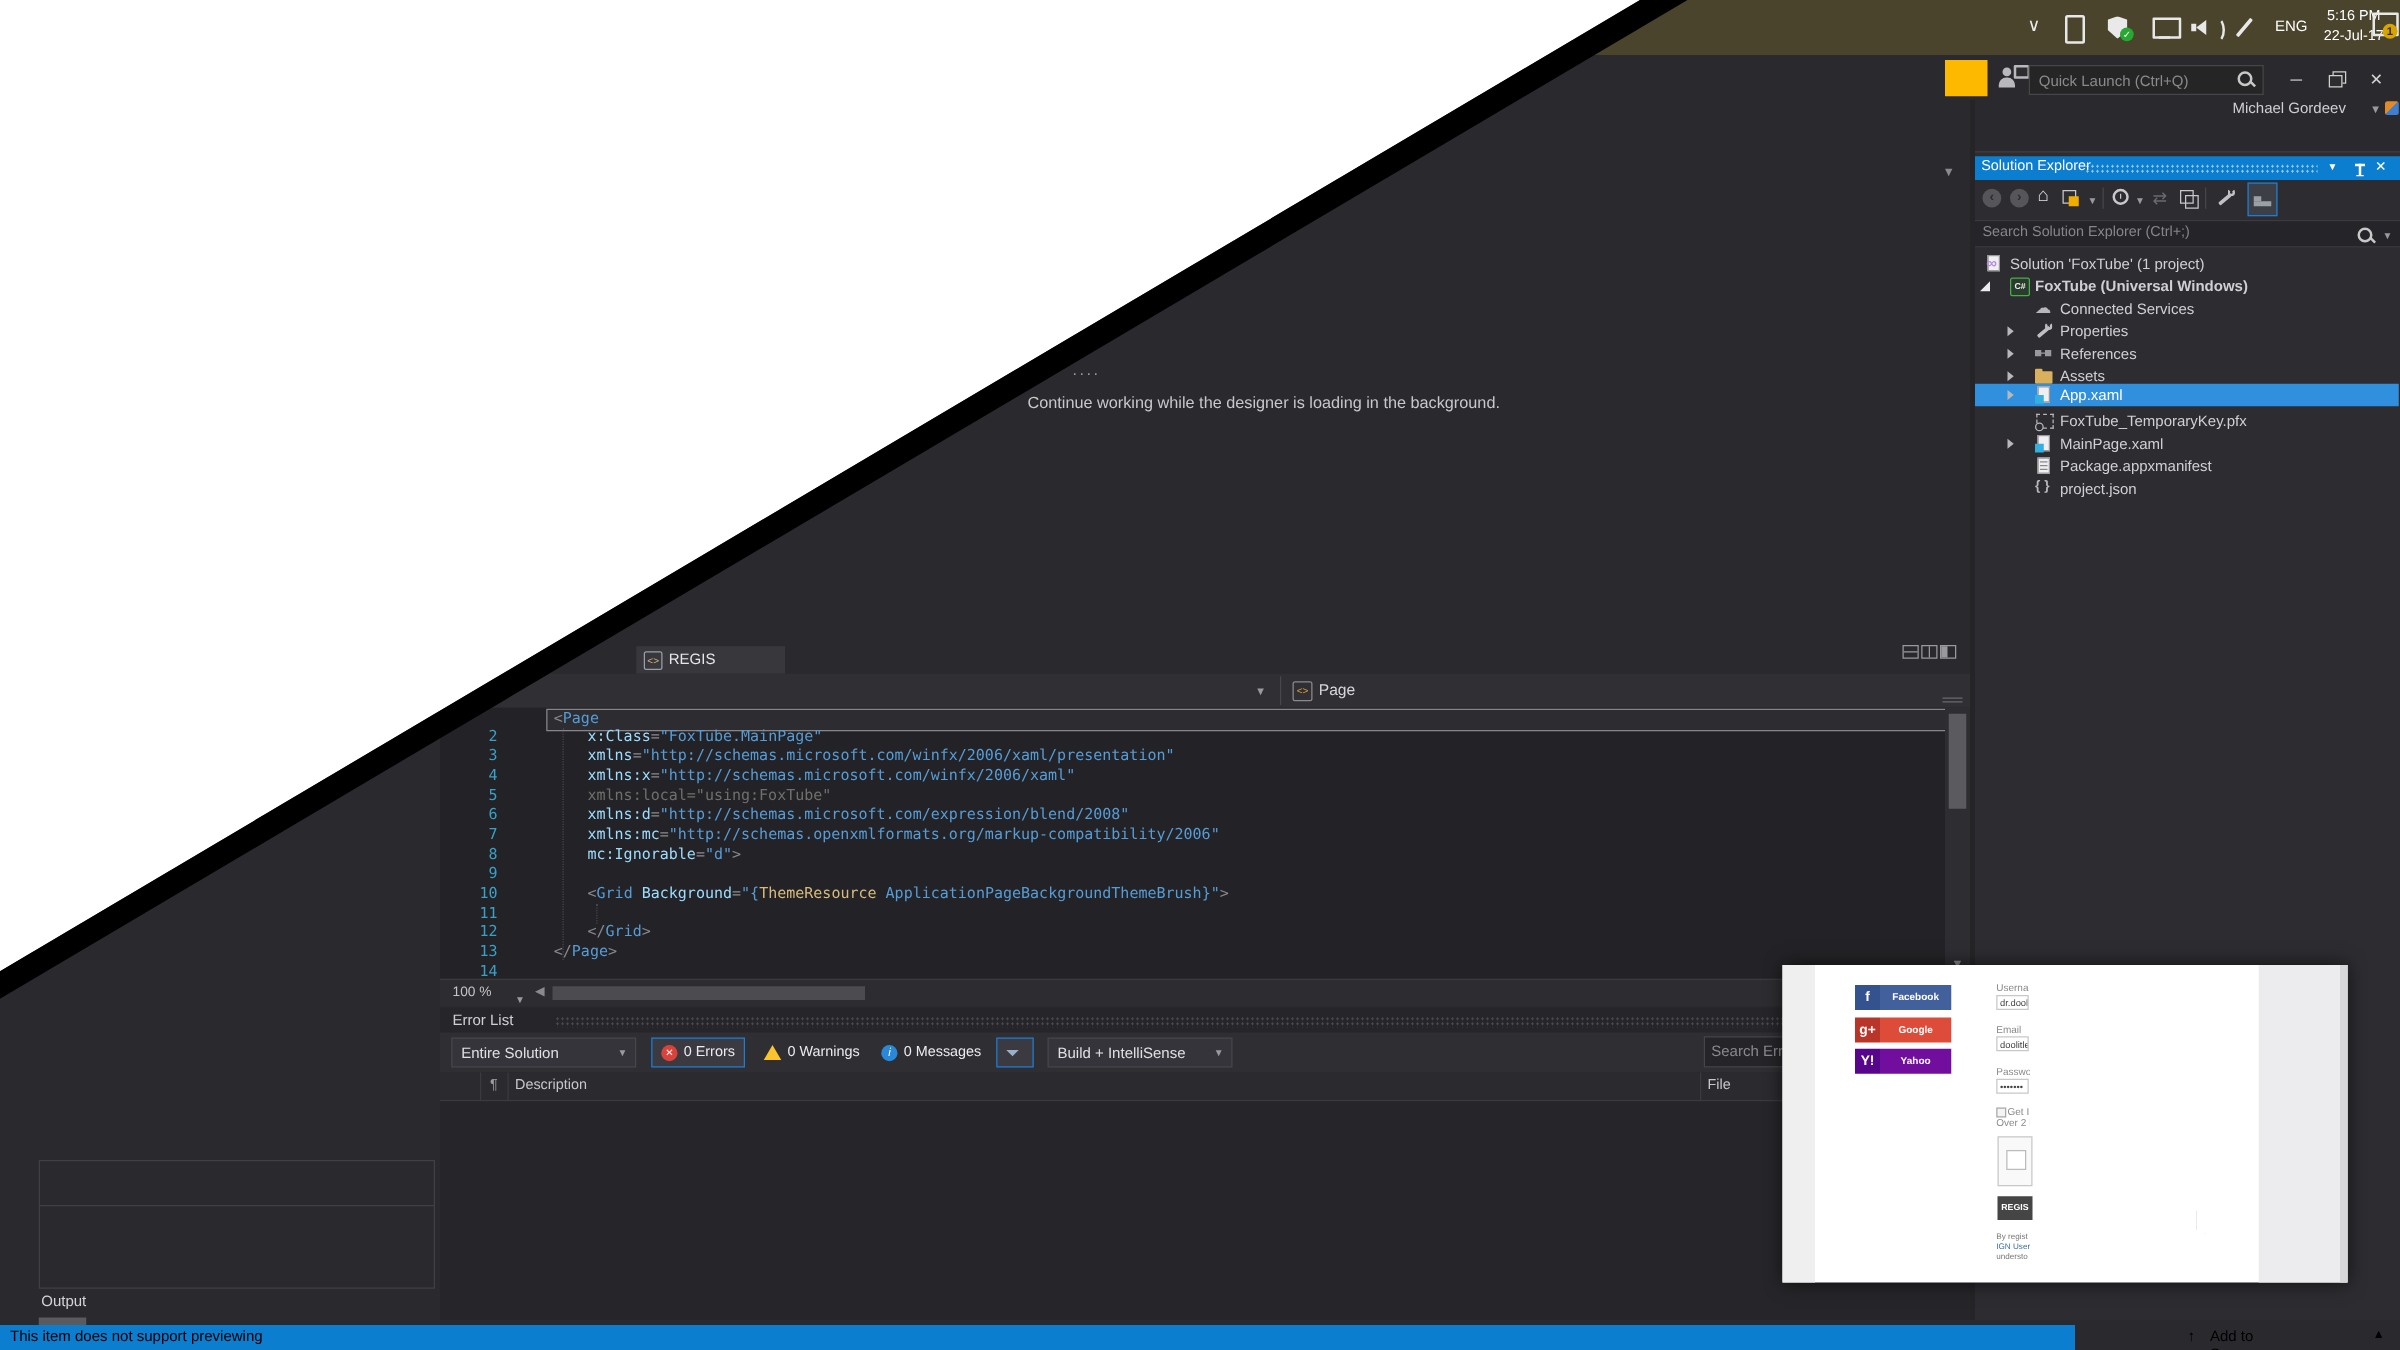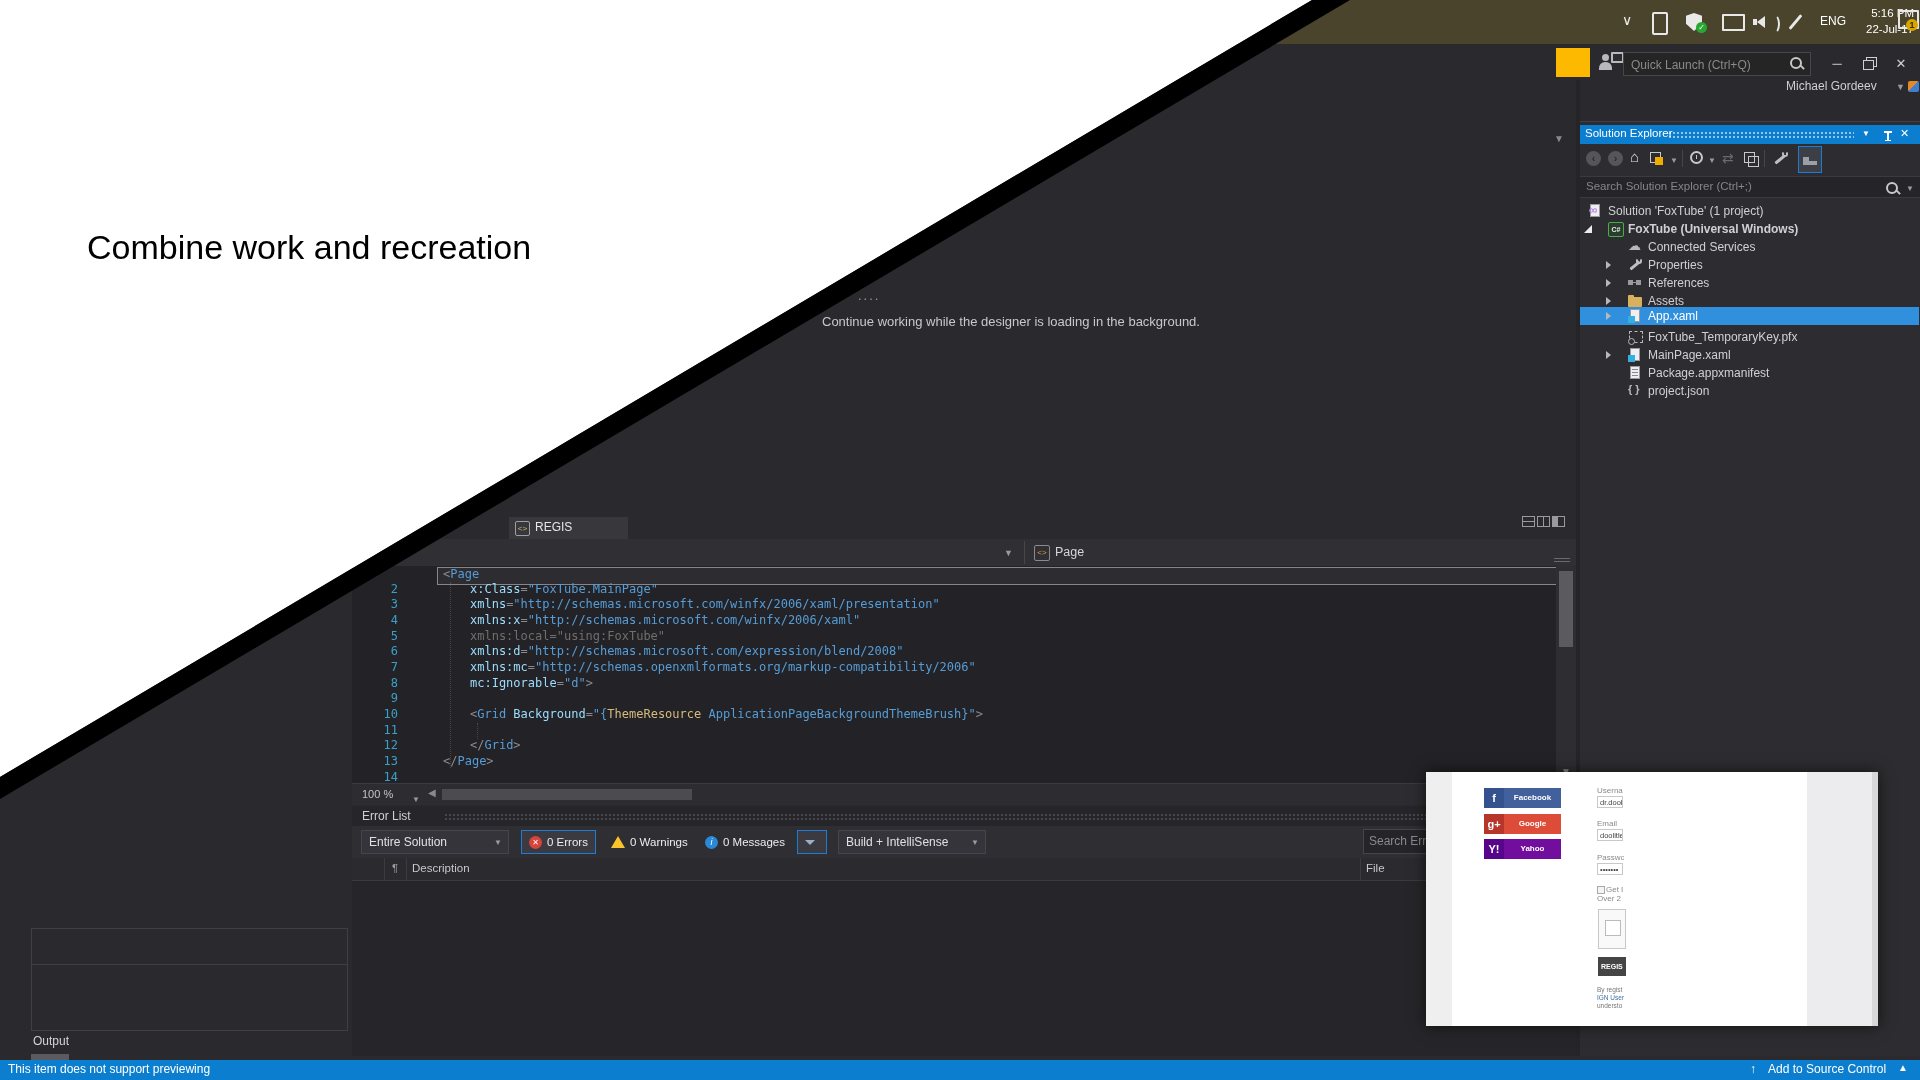--- a/index.html
+++ b/index.html
@@ -15,21 +15,21 @@
     clip-path:polygon(50% 0,100% 15%,100% 60%,50% 100%,0 60%,0 15%);}
   .tray-shield-badge{left:1696px;top:22px;width:11px;height:11px;border-radius:50%;background:#27a832;
     color:#fff;font-size:8px;line-height:11px;text-align:center;}
   .tray-monitor{left:1722px;top:14px;width:19px;height:13px;border:2px solid #e8e8e8;border-radius:1px;}
   .tray-monitor-stand{left:1727px;top:29px;width:9px;height:2px;background:#e8e8e8;}
   .tray-speaker{left:1757px;top:16px;width:0;height:0;border-top:6px solid transparent;border-bottom:6px solid transparent;border-right:8px solid #e8e8e8;}
   .tray-speaker-box{left:1753px;top:19px;width:4px;height:6px;background:#e8e8e8;}
   .tray-speaker-wave{left:1768px;top:14px;width:8px;height:16px;border:2px solid transparent;border-right:2px solid #e8e8e8;border-radius:50%;}
   .tray-pen{left:1794px;top:13px;width:3px;height:18px;background:#e8e8e8;transform:rotate(40deg);border-radius:1px;}
   .tray-lang{left:1820px;top:14px;color:#fff;font-size:12px;}
-  .tray-clock{left:1852px;top:5px;width:62px;color:#fff;font-size:11.5px;line-height:16px;text-align:right;}
+  .tray-clock{left:1852px;top:5px;width:62px;color:#fff;font-size:11.5px;line-height:16px;text-align:center;}
   .tray-notif{left:1898px;top:10px;width:17px;height:15px;border:2px solid #e8e8e8;border-radius:1px;}
   .tray-notif-badge{left:1906px;top:19px;width:12px;height:12px;border-radius:50%;background:#d7a400;
     color:#3a3000;font-size:9px;line-height:12px;text-align:center;font-weight:bold;}
 
   
   .flag-btn{left:1556px;top:48px;width:34px;height:29px;background:#fdb900;}
   .fb-person-head{left:1602px;top:54px;width:7px;height:7px;border-radius:50%;background:#b9b9bd;}
   .fb-person-body{left:1599px;top:62px;width:13px;height:8px;border-radius:6px 6px 0 0;background:#b9b9bd;}
   .fb-bubble{left:1611px;top:52px;width:9px;height:7px;border:2px solid #b9b9bd;border-radius:1px;background:#2d2d30;}
   .quicklaunch{left:1623px;top:52px;width:188px;height:24px;background:#252526;border:1px solid #464649;
@@ -111,21 +111,21 @@
   .el-header .v{position:absolute;top:0;width:1px;height:22px;background:#3a3a40;}
   .el-col{position:absolute;top:4px;color:#c8c8cc;font-size:11.5px;}
 
   
   .dock-box{left:31px;top:928px;width:317px;height:103px;border:1px solid #3f3f45;box-sizing:border-box;}
   .dock-div{left:31px;top:964px;width:317px;height:1px;background:#3f3f45;}
   .output-label{left:33px;top:1034px;color:#d4d4d8;font-size:12px;}
   .output-nub{left:31px;top:1054px;width:38px;height:6px;background:#5a5a5f;}
 
   
-  .statusbar{left:0;top:1060px;width:1920px;height:20px;background:#0b7ecf;color:#ffffff;}
+  .statusbar{left:0;top:1060px;width:1660px;height:20px;background:#0b7ecf;color:#000000;}
   .sb-left{left:8px;top:2px;font-size:12px;}
   .sb-arrow{left:1750px;top:2px;font-size:12px;}
   .sb-right{left:1768px;top:2px;font-size:12px;}
   .sb-caret{left:1898px;top:2px;font-size:10px;}
 
   
   .se-panel{left:1580px;top:121px;width:340px;height:935px;background:#2d2d31;border-top:1px solid #3f3f45;box-sizing:border-box;}
   .se-split{left:1576px;top:80px;width:4px;height:976px;background:#252528;}
   .se-title{left:0;top:3px;width:340px;height:19px;background:#0b7ecf;}
   .se-title-label{left:5px;top:2px;color:#fff;font-size:11.5px;}
@@ -550,21 +550,20 @@
         <div class="abs se-tree-row" style="top: 260px;">
           <div class="fi" style="left: 48px;">
             <div class="fi-json">{ }</div>
           </div>
           <div class="se-row-label" style="left: 68px;">project.json</div>
         </div>
       </div>
   </div>
 
   <div class="abs slide">
-    <div class="abs slide-sub">Combine work and recreation</div>
   </div>
   <div class="abs band"></div>
 
   <div class="abs statusbar">
     <div class="abs sb-left">This item does not support previewing</div>
     <div class="abs sb-arrow">↑</div>
     <div class="abs sb-right">Add to Source Control</div>
     <div class="abs sb-caret">▲</div>
   </div>
 

